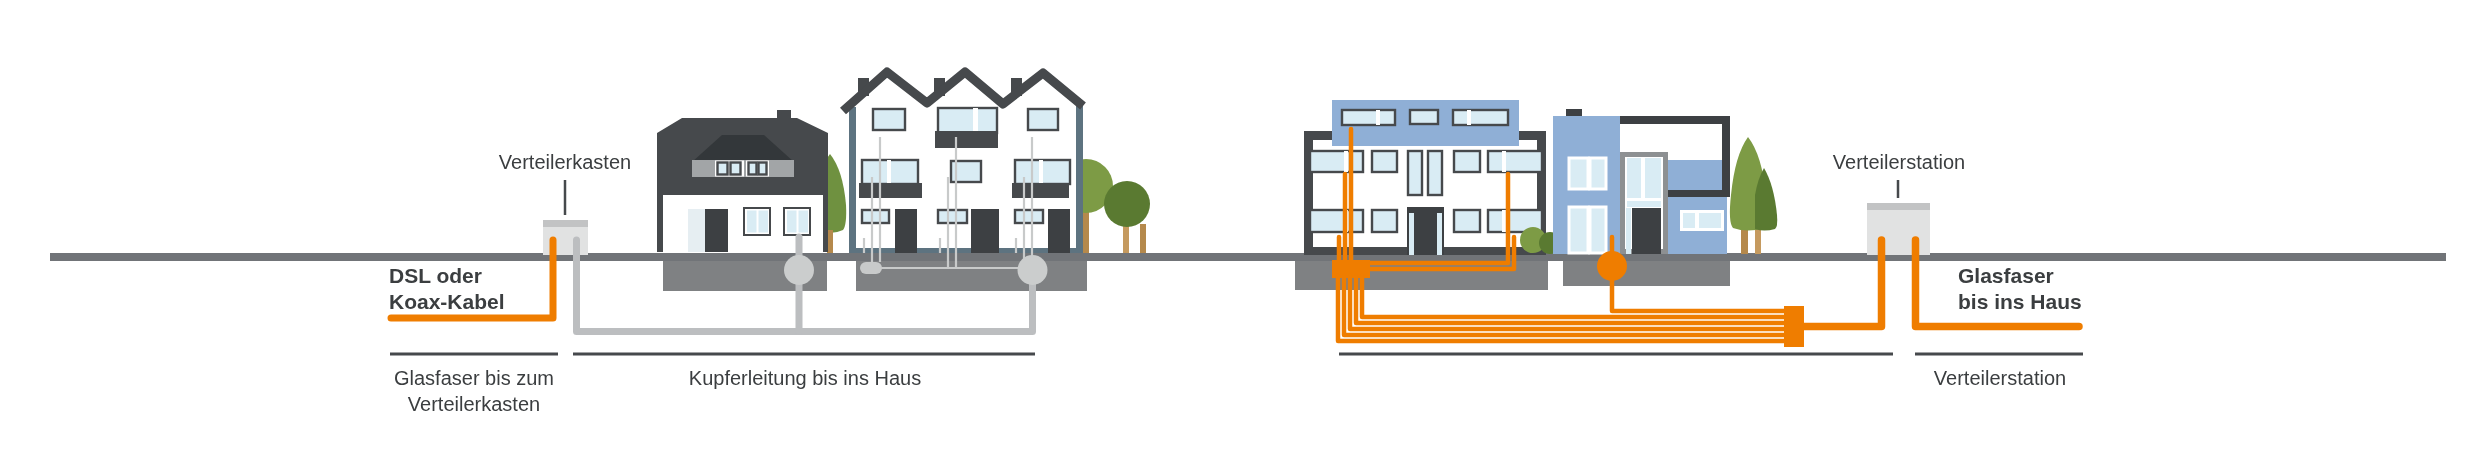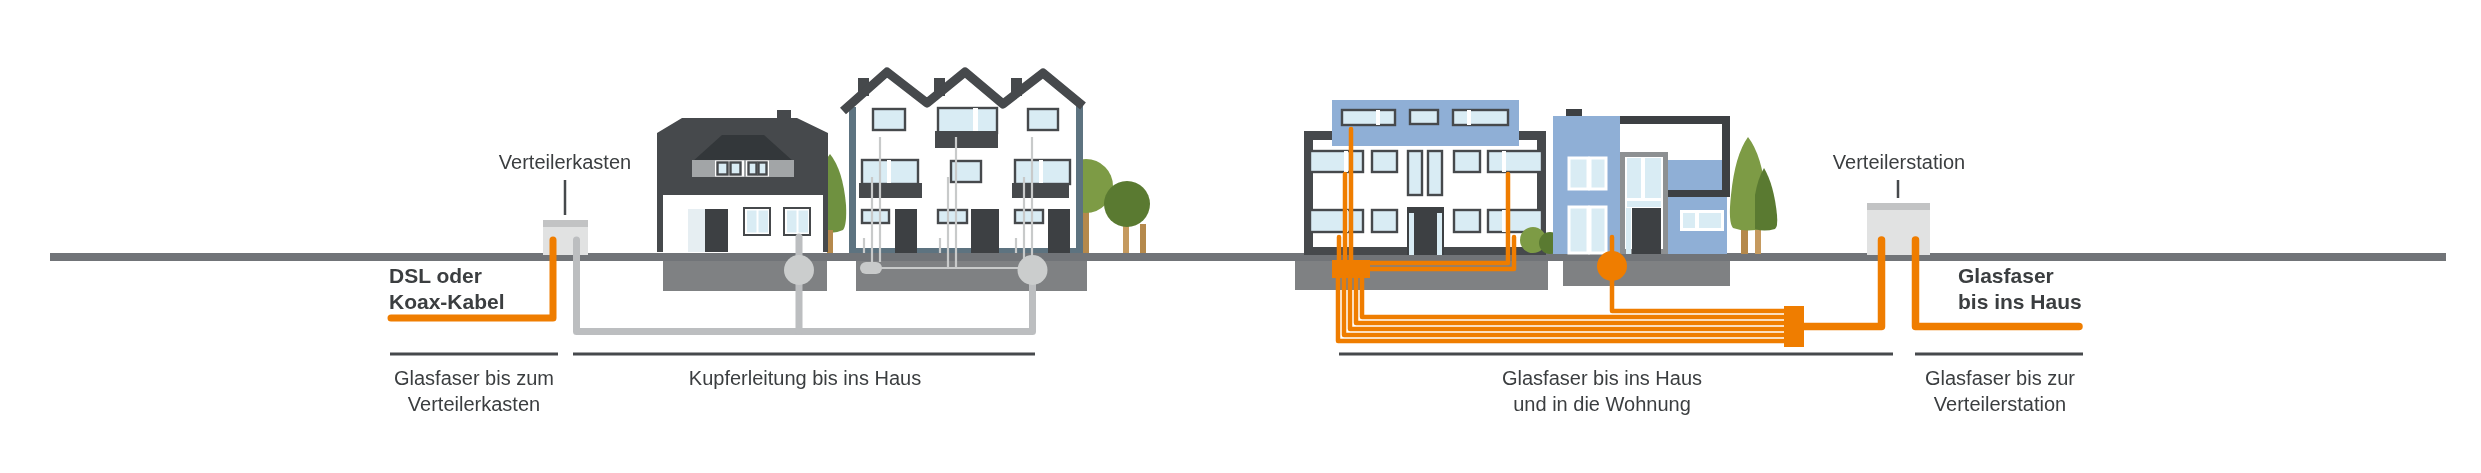--- a/index.html
+++ b/index.html
@@ -289,23 +289,18 @@
   <div class="lbl center" style="left:354px;top:365px;width:240px;">
     <div>Glasfaser bis zum</div>
     <div>Verteilerkasten</div>
   </div>
 
   <div class="lbl center" style="left:605px;top:365px;width:400px;text-align:center;">
     <div>Kupferleitung bis ins Haus</div>
     <div></div>
   </div>
 
-  <div class="lbl center" style="left:1452px;top:365px;width:300px;">
-    <div>Glasfaser bis ins Haus</div>
-    <div>und in die Wohnung</div>
-  </div>
 
   <div class="lbl center" style="left:1880px;top:365px;width:240px;">
-    <div>Glasfaser bis zur</div>
     <div>Verteilerstation</div>
   </div>
 
 </div>
 
 </body></html>

